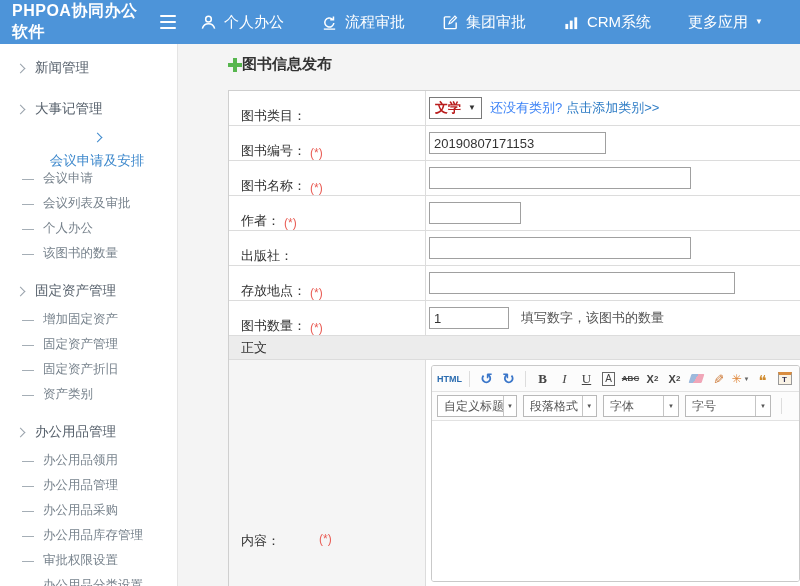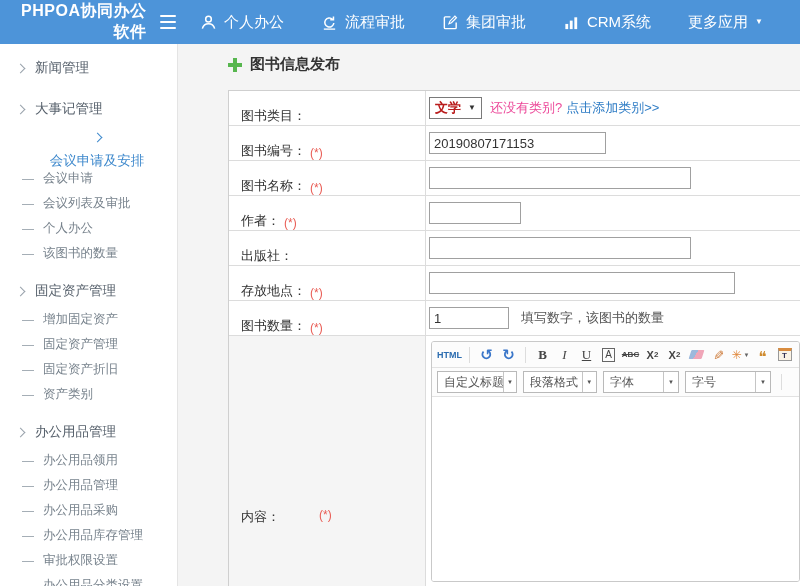--- a/index.html
+++ b/index.html
@@ -9,21 +9,21 @@
     font-family:"Liberation Sans","DejaVu Sans",sans-serif;
     background:#f4f4f4;
     color:#333;
   }
 
   
   .topbar {
     position:absolute; top:0; left:0; right:0; height:44px;
     background:#4d94d9; display:flex; align-items:center; color:#fff;
   }
-  .brand { font-size:16px; font-weight:bold; padding-left:12px; width:186px; letter-spacing:.5px;text-align:right; }
+  .brand { font-size:16px; font-weight:bold; padding-left:12px; width:186px; letter-spacing:.5px; }
   .hamburger { margin-left:14px; width:20px; cursor:pointer; }
   .hamburger i { display:block; height:2px; background:#fff; margin:4px 0; border-radius:1px; }
   .nav { display:flex; align-items:center; margin-left:24px; }
   .nav-item { display:flex; align-items:center; gap:7px; font-size:15px; margin-right:37px; cursor:pointer; white-space:nowrap; }
   .nav-item svg { display:block; }
   .caret { font-size:8px; line-height:1; }
 
   
   .sidebar {
     position:absolute; top:44px; left:0; bottom:0; width:178px;
@@ -33,21 +33,21 @@
   .side-item.group { height:32px; margin-top:9px; padding-left:17px; gap:11px; font-size:13.5px; color:#57616c; }
   .side-item.group:first-child { margin-top:6px; }
   .side-item.sub { height:25px; padding-left:22px; gap:9px; font-size:12.5px; color:#78838d; }
   .chev { width:7px; height:7px; border-top:1.6px solid #98a2ab; border-right:1.6px solid #98a2ab; transform:rotate(45deg); flex:0 0 auto; }
   .side-item.active { color:#3d88cc;flex-direction:column; }
   .side-item.active .chev { border-color:#3d88cc; }
   .dash { color:#9aa4ad; font-size:12px; }
 
   
   .main { position:absolute; left:178px; top:44px; right:0; bottom:0; background:#f4f4f4; }
-  .page-title { position:absolute; left:50px; top:11px; display:flex; align-items:center; gap:8px; font-size:15px; font-weight:bold; color:#333; }
+  .page-title { position:absolute; left:50px; top:11px; display:flex; align-items:center; font-size:15px; font-weight:bold; color:#333; }
   .plus-icon {
     width:14px; height:14px; display:inline-block;
     background:
       linear-gradient(#57b64e,#57b64e) center/14px 4px no-repeat,
       linear-gradient(#57b64e,#57b64e) center/4px 14px no-repeat;
   }
 
   .form {
     position:absolute; left:50px; top:46px; right:0; bottom:-2px;
     background:#fff; border:1px solid #cfcfcf; border-right:none;
@@ -67,21 +67,21 @@
   .w-pub { width:262px; }
   .w-loc { width:306px; }
   .w-qty { width:80px; }
   .hint { font-size:13px; color:#555; }
   .cat-select {
     display:flex; align-items:center; gap:7px; border:1px solid #7a7a7a; background:#fff;
     height:22px; padding:0 5px; cursor:pointer;
   }
   .cat-select .val { color:#b91c1c; font-size:13px; font-weight:bold; }
   .cat-select .caret { color:#333; }
-  .plain-hint { font-size:13px; color:#ec4899; }
+  .plain-hint { font-size:13px; color:#3b82f6; }
   .link { font-size:13px; color:#2e7cc5; cursor:pointer; }
 
   .section-row { height:24px; background:#ececec; border-bottom:1px solid #dcdcdc; display:flex; align-items:center; padding-left:12px; font-size:13px; color:#333; flex:0 0 auto; }
 
   .frow.content { flex:1; height:auto; border-bottom:none; min-height:0; }
   .frow.content .flabel { background:#f5f5f5; align-items:flex-start; padding-top:172px;gap:39px; }
   .frow.content .fval { padding:5px; align-items:stretch; }
 
   
   .editor { flex:1; border:1px solid #c9c9c9; border-radius:3px; background:#fff; display:flex; flex-direction:column; overflow:hidden; }
@@ -322,20 +322,23 @@
       <div class="flabel">
         <span>图书数量：</span>
         <span class="req">(*)</span>
       </div>
       <div class="fval">
         <input class="inp w-qty" type="text" value="1" style="">
         <span class="hint" style="margin-left:4px">填写数字，该图书的数量</span>
       </div>
     </div>
 
+    <div class="section-row">
+      <span>正文</span>
+    </div>
 
     <div class="frow content">
       <div class="flabel">
         <span>内容：</span>
         <span class="req">(*)</span>
       </div>
       <div class="fval">
         <div class="editor">
 
           <div class="toolbar1">

